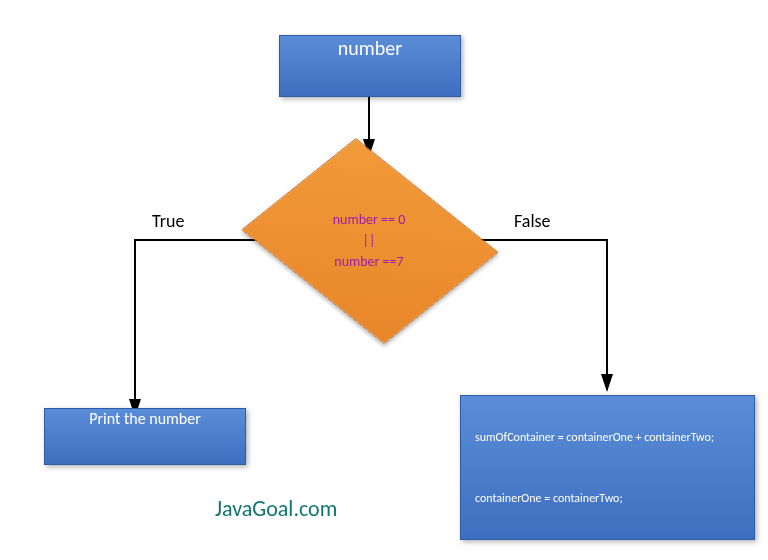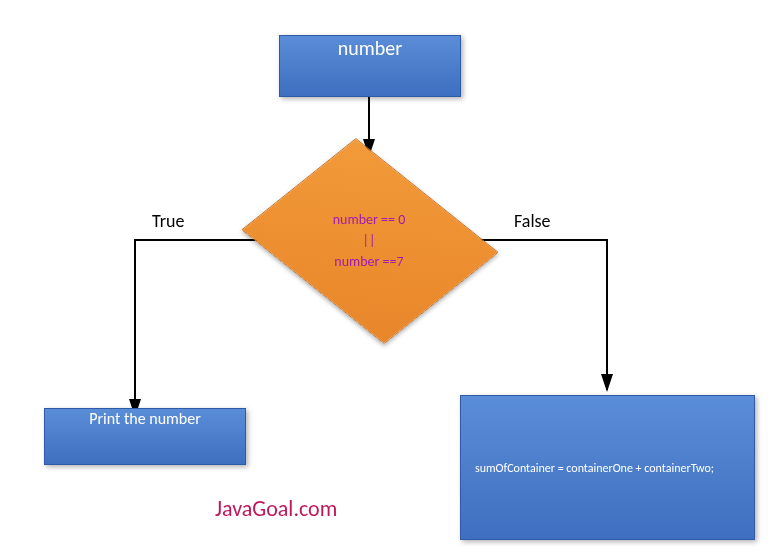--- a/index.html
+++ b/index.html
@@ -91,21 +91,21 @@
     font-size: 18px;
     color: #000;
   }
   .label-true { left: 152px; top: 210px; }
   .label-false { left: 514px; top: 210px; }
   .watermark {
     position: absolute;
     left: 215px;
     top: 495px;
     font-size: 22px;
-    color: #be185d;
+    color: #0f766e;
     font-family: Calibri, Arial, sans-serif;
     font-weight: 400;
   }
   svg.connectors {
     position: absolute;
     left: 0; top: 0;
     width: 768px; height: 560px;
     pointer-events: none;
   }
 </style>
@@ -141,15 +141,16 @@
 
 <div class="label label-true">True</div>
 <div class="label label-false">False</div>
 
 <div class="box box-true">
   <span>Print the number</span>
 </div>
 
 <div class="box box-false">
   <div>sumOfContainer = containerOne + containerTwo;</div>
+  <div>containerOne = containerTwo;</div>
 </div>
 
 <div class="watermark">JavaGoal.com</div>
 
 </body></html>

